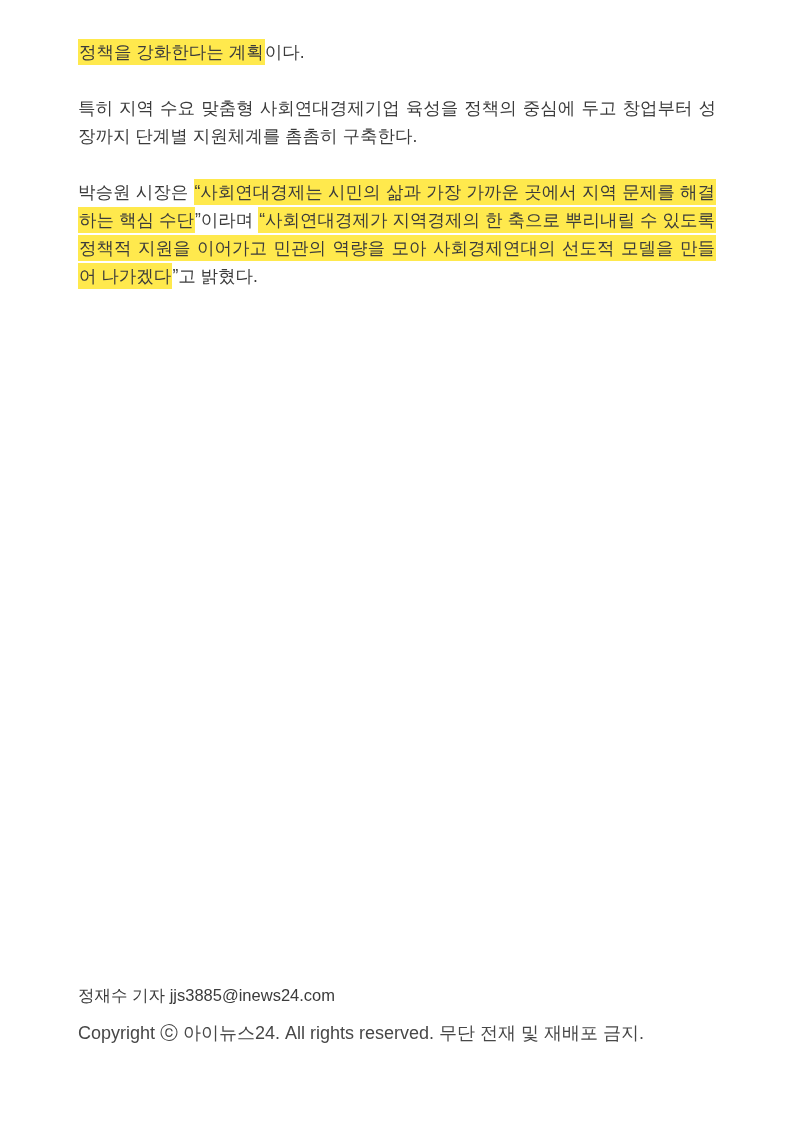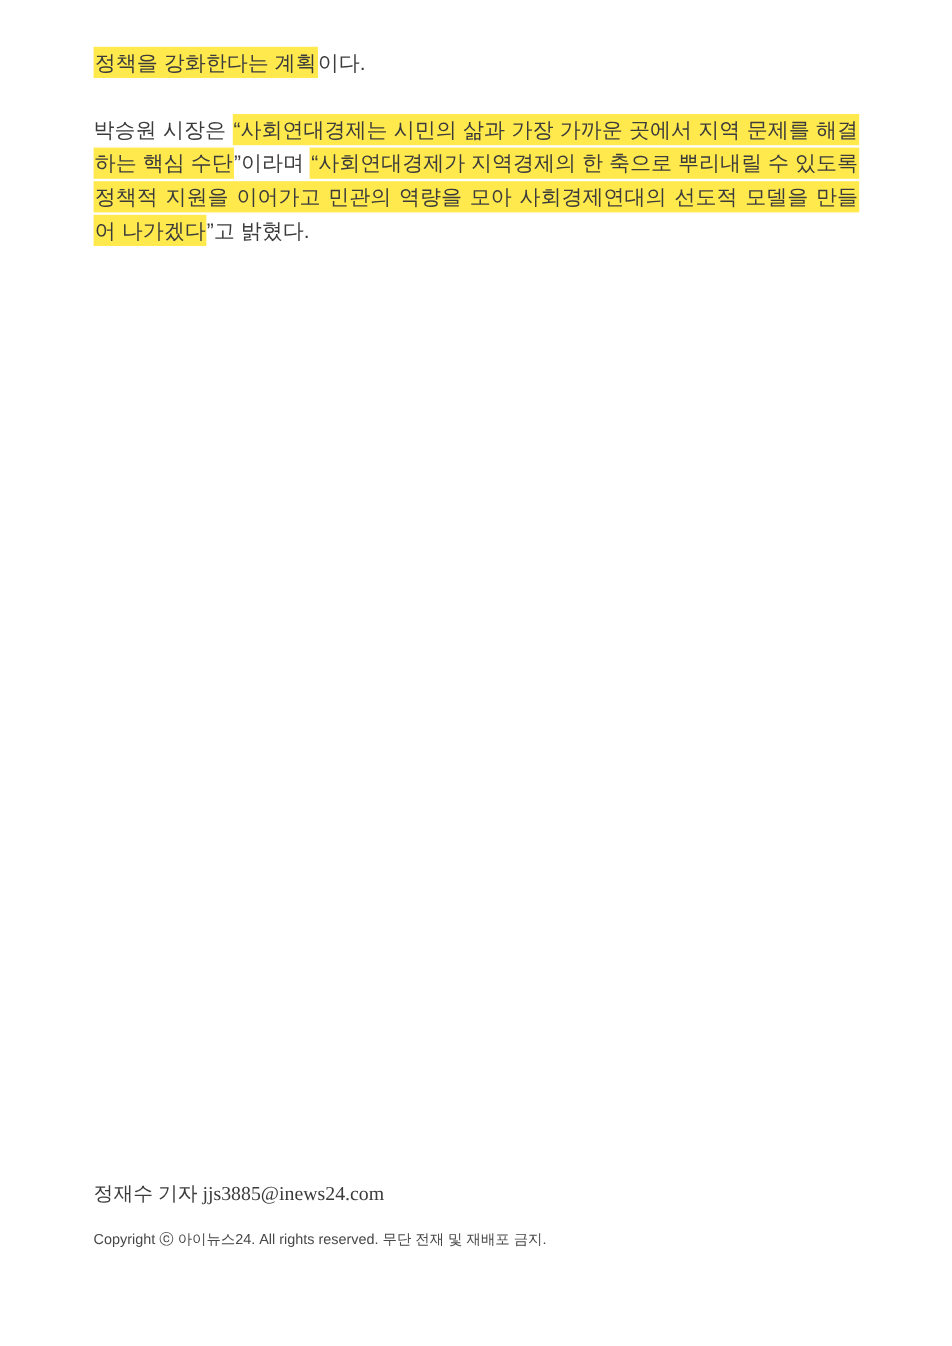--- a/index.html
+++ b/index.html
@@ -40,36 +40,36 @@
   }
   .byline {
     position: absolute;
     left: 78px;
     top: 983px;
     width: 638px;
     color: #3b3b3b;
     font-size: 16.5px;
     line-height: 24px;
     word-break: keep-all;
-    font-family: Liberation Serif, serif;
   }
   .copyright {
     position: absolute;
     left: 78px;
     top: 1024px;
     width: 638px;
     color: #474747;
-    font-size: 12px;
+    font-size: 18px;
     line-height: 18px;
     word-break: keep-all;
   }
 </style>
 </head>
 <body>
 
 <div class="page">
   <div class="content" id="article-body">
       <p class="para"><mark>정책을 강화한다는 계획</mark><span>이다.</span></p>
+      <p class="para"><span>특히 지역 수요 맞춤형 사회연대경제기업 육성을 정책의 중심에 두고 창업부터 성장까지 단계별 지원체계를 촘촘히 구축한다.</span></p>
       <p class="para"><span>박승원 시장은 </span><mark>“사회연대경제는 시민의 삶과 가장 가까운 곳에서 지역 문제를 해결하는 핵심 수단</mark><span>”이라며 </span><mark>“사회연대경제가 지역경제의 한 축으로 뿌리내릴 수 있도록 정책적 지원을 이어가고 민관의 역량을 모아 사회경제연대의 선도적 모델을 만들어 나가겠다</mark><span>”고 밝혔다.</span></p>
     </div>
   <div class="byline">정재수 기자 jjs3885@inews24.com</div>
   <div class="copyright">Copyright ⓒ 아이뉴스24. All rights reserved. 무단 전재 및 재배포 금지.</div>
 </div>
 
 </body></html>

